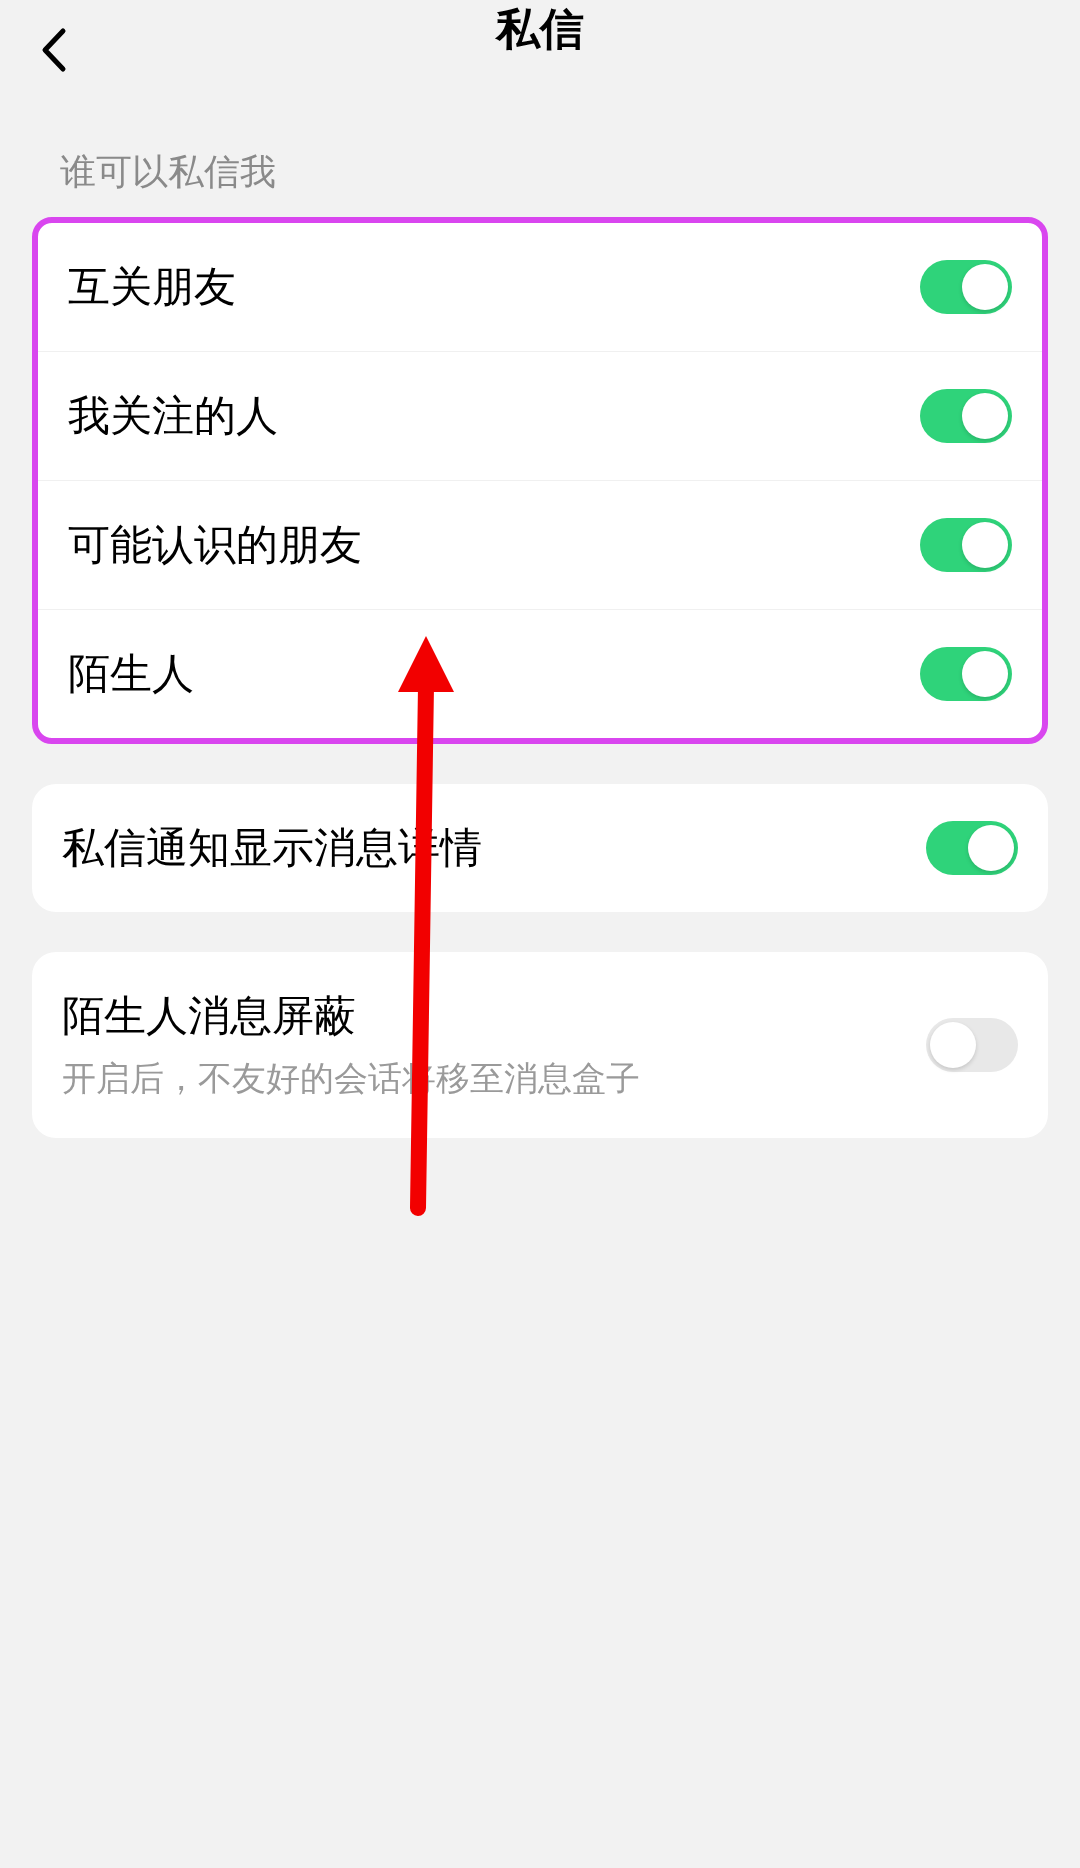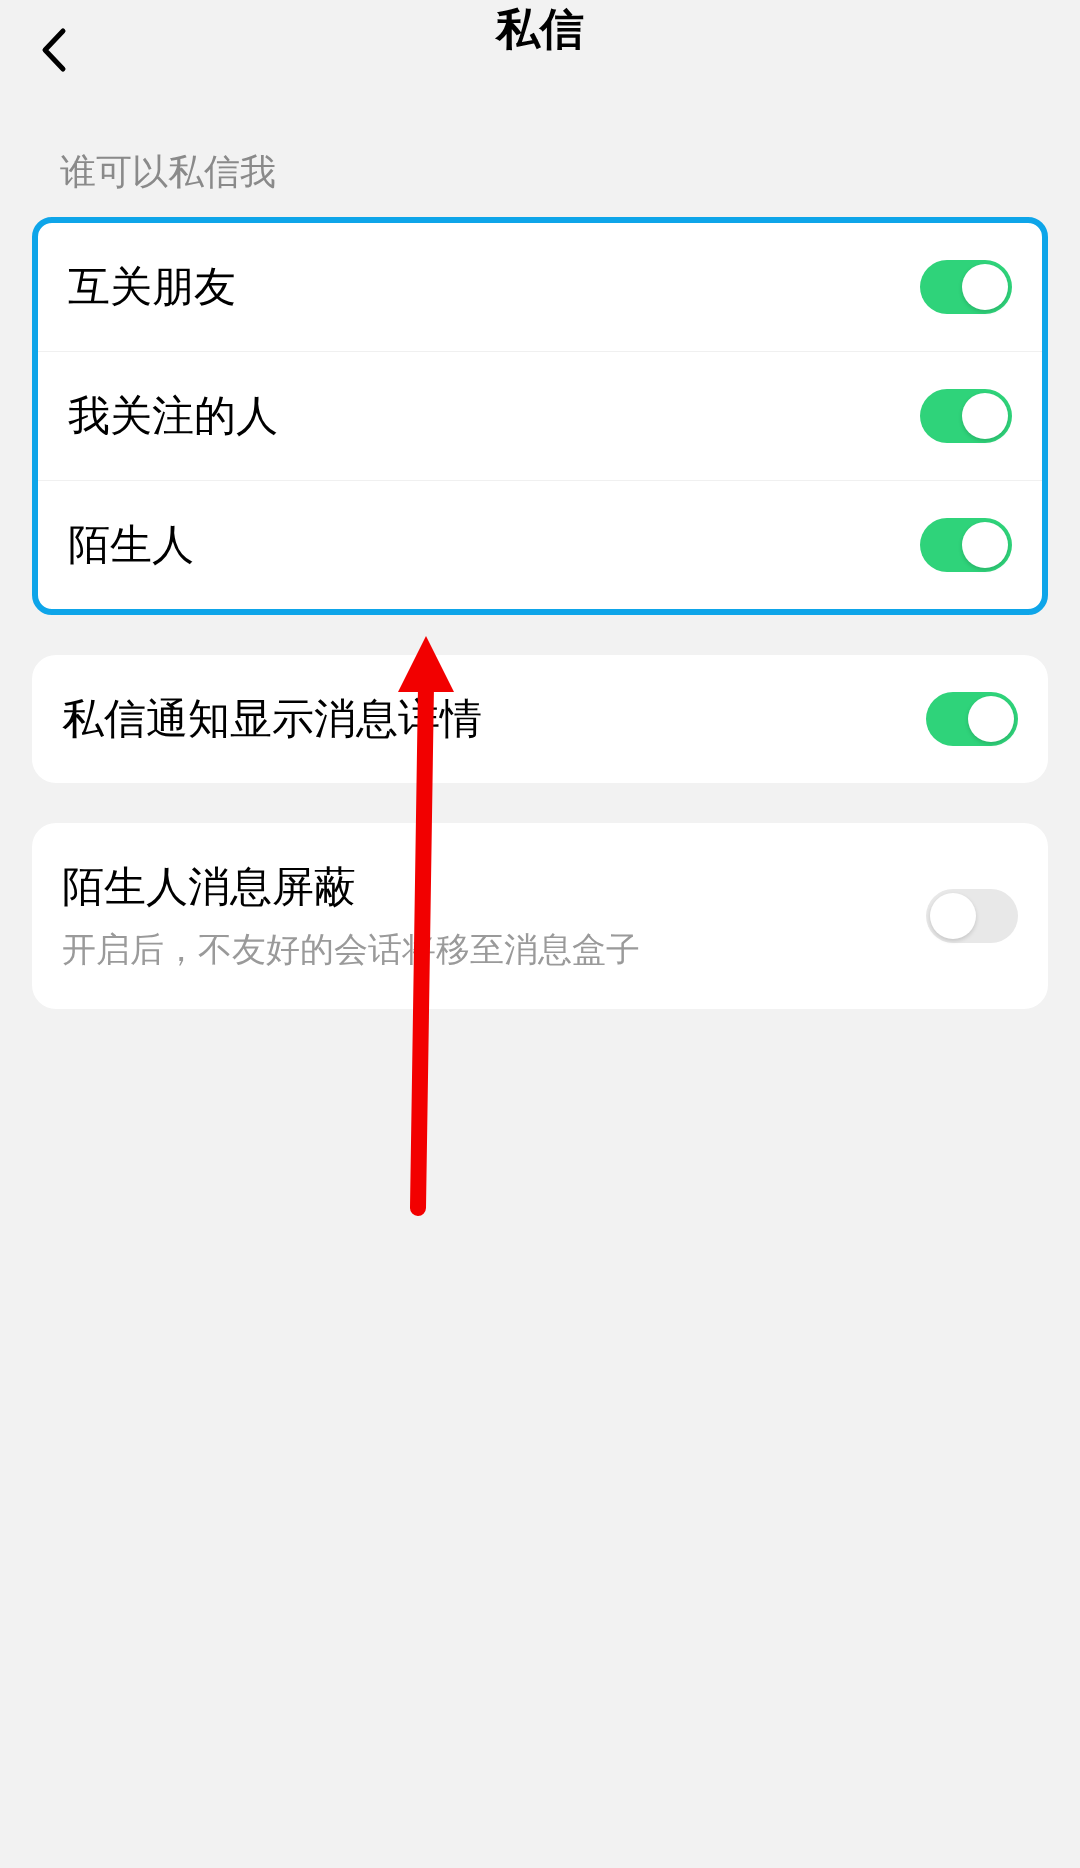--- a/index.html
+++ b/index.html
@@ -49,21 +49,21 @@
       padding: 48px 92px 20px 60px;
       font-size: 36px;
       color: #8a8a8a;
     }
     .card {
       margin: 0 32px;
       background: #fff;
       border-radius: 24px;
     }
     .card.highlighted {
-      border: 6px solid #0ea5e9;
+      border: 6px solid #d946ef;
       border-radius: 20px;
     }
     .row {
       display: flex;
       align-items: center;
       justify-content: space-between;
       padding: 36px 30px;
       min-height: 118px;
     }
     .row + .row {
@@ -140,20 +140,28 @@
     <div class="row-text">
       <div class="row-label">互关朋友</div>
     </div>
     <div class="toggle on">
       <div class="toggle-knob"></div>
     </div>
   </div>
   <div class="row">
     <div class="row-text">
       <div class="row-label">我关注的人</div>
+    </div>
+    <div class="toggle on">
+      <div class="toggle-knob"></div>
+    </div>
+  </div>
+  <div class="row">
+    <div class="row-text">
+      <div class="row-label">可能认识的朋友</div>
     </div>
     <div class="toggle on">
       <div class="toggle-knob"></div>
     </div>
   </div>
   <div class="row">
     <div class="row-text">
       <div class="row-label">陌生人</div>
     </div>
     <div class="toggle on">

